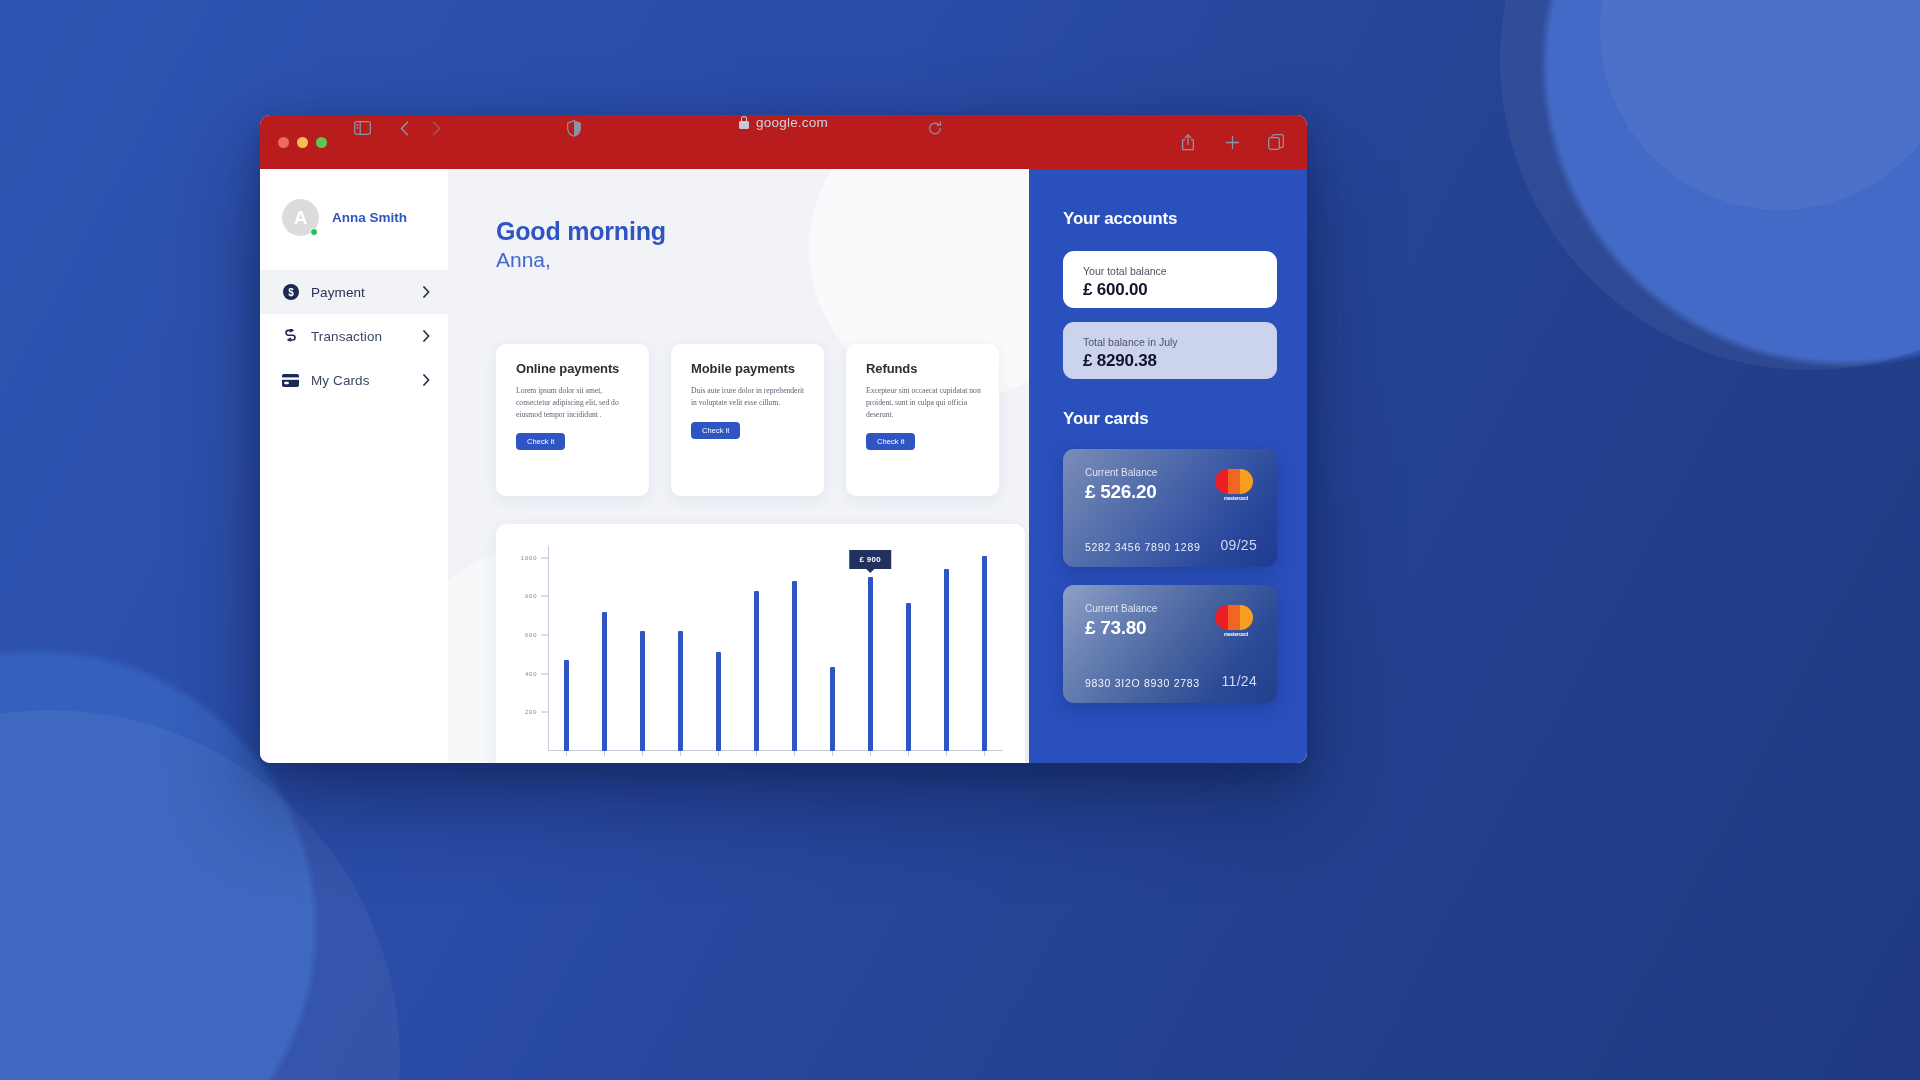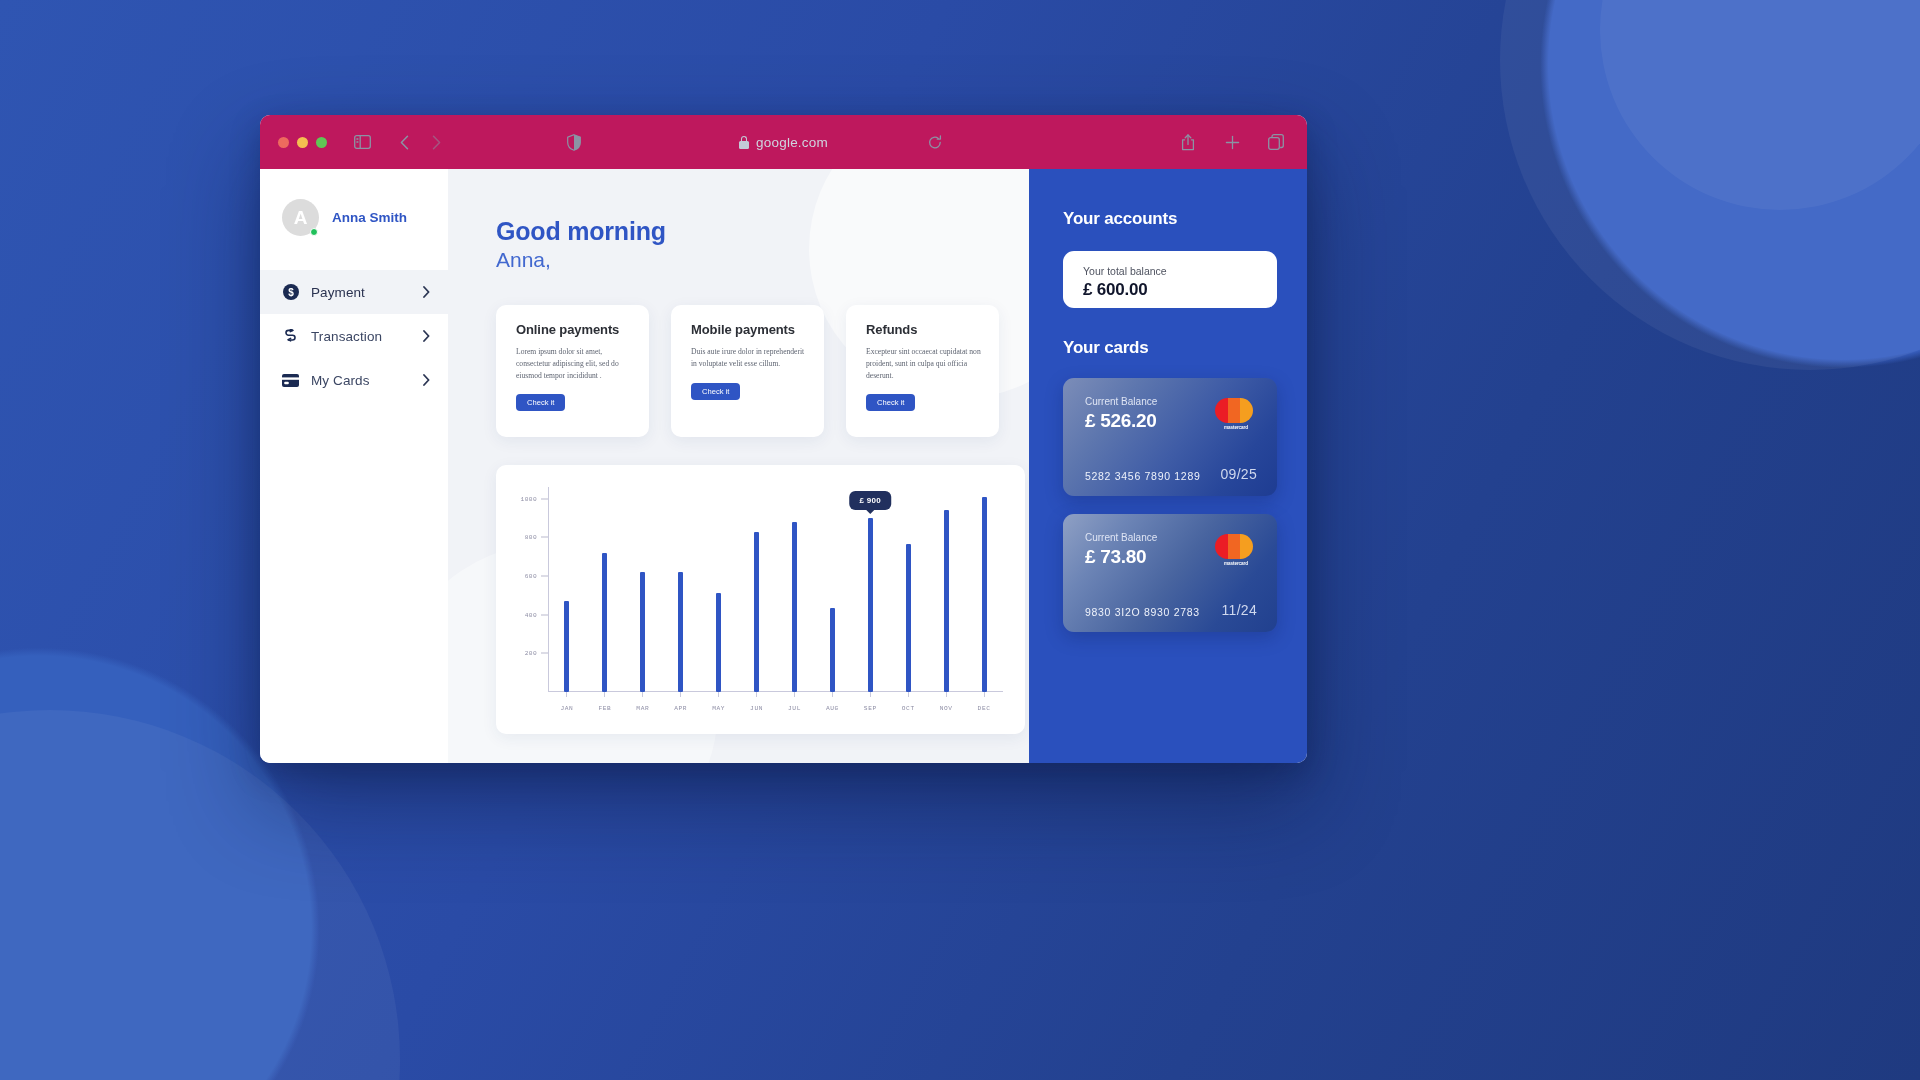--- a/index.html
+++ b/index.html
@@ -36,23 +36,23 @@
     border-radius: 10px;
     overflow: hidden;
     box-shadow: 0 40px 90px rgba(8,20,60,0.45), 0 10px 30px rgba(8,20,60,0.3);
     background: #fff;
     display: flex; flex-direction: column;
   }
 
   
   .toolbar {
     height: 54px;
-    background: #be185d;
-    display: flex; align-items: center;
-    padding: 12px 18px;
+    background: #b91c1c;
+    display: flex; 
+    padding: 0 18px;
     flex: 0 0 54px;
     position: relative;
   }
   .traffic { display: flex; gap: 8px; align-items: center; }
   .dot { width: 11px; height: 11px; border-radius: 50%; }
   .dot.red { background: #ed6a5e; }
   .dot.yellow { background: #f4bf50; }
   .dot.green { background: #61c555; }
 
   .tb-icon {
@@ -132,24 +132,25 @@
   }
   .mb1 { width: 300px; height: 300px; right: -80px; top: -70px; }
   .mb2 { width: 330px; height: 330px; left: -60px; bottom: -110px; background: rgba(255,255,255,0.4); }
   .main-inner { position: relative; z-index: 2; }
 
   .greet-h { font-size: 25px; font-weight: 700; color: #2f55c4; letter-spacing: -.2px; }
   .greet-s { font-size: 21px; color: #4268cf; margin-top: 2px; font-weight: 400; }
 
   .cards-row { display: flex; gap: 22px; margin-top: 33px; }
   .pcard {
-    width: 153px; height: 132px;
+    width: 153px; height: 152px;
     background: #fff; border-radius: 10px;
     padding: 17px 16px 0 20px;
     box-shadow: 0 4px 16px rgba(30,50,110,0.07);
+    margin-top: 39px;
   }
   .pcard-t { font-size: 13px; font-weight: 700; color: #2c2f36; letter-spacing: -.1px; }
   .pcard-d { font-size: 7.6px; color: #5e6471; line-height: 1.55; margin-top: 9px; font-family: Liberation Serif, serif; }
   .check-btn {
     margin-top: 13px;
     display: inline-flex; align-items: center; justify-content: center;
     background: #2f55c4; color: #fff;
     font-size: 7.6px; font-weight: 500;
     border: none; border-radius: 4px;
     height: 17px; padding: 0 11px;
@@ -174,21 +175,21 @@
   .axis-base { position: absolute; left: 0; right: 0; bottom: 0; height: 1px; background: #c9c9dc; }
   .bars { position: absolute; inset: 0; display: flex; align-items: flex-end; }
   .bcol { flex: 1; display: flex; flex-direction: column; align-items: center; justify-content: flex-end; height: 100%; position: relative; }
   .bar { width: 5px; background: #2f55c4; border-radius: 1px; }
   .xlab { position: absolute; top: calc(100% + 13px); font-size: 6.2px; color: #8f8fa6; letter-spacing: .6px; font-family: "Liberation Mono", monospace; }
   .xtick { position: absolute; top: 100%; width: 1px; height: 5px; background: #c9c9dc; }
   .tooltip {
     position: absolute;
     background: #21305e; color: #fff;
     font-size: 8px; font-weight: 700;
-    padding: 5px 10px; border-radius: 6px;
+    padding: 5px 10px; border-radius: 0;
     transform: translate(-50%, -100%);
     white-space: nowrap;
     letter-spacing: .3px;
   }
   .tooltip::after {
     content: ""; position: absolute;
     left: 50%; top: 100%; transform: translateX(-50%);
     border: 5px solid transparent;
     border-top-color: #21305e;
     margin-top: -1px;
@@ -508,20 +509,24 @@
       </div>
 
       <div class="right">
         <div class="r-title">Your accounts</div>
 
         <div class="bal-card">
           <div class="bal-label">Your total balance</div>
           <div class="bal-value">£ 600.00</div>
         </div>
 
+        <div class="bal-card alt">
+          <div class="bal-label">Total balance in July</div>
+          <div class="bal-value">£ 8290.38</div>
+        </div>
 
         <div class="r-title2">Your cards</div>
 
         <div class="ccard">
           <div class="cc-label">Current Balance</div>
           <div class="cc-value">£ 526.20</div>
           <div class="mc-logo">
             <div class="mc-circles">
               <div class="mc-c mc-red"></div>
               <div class="mc-c mc-yellow"></div>

